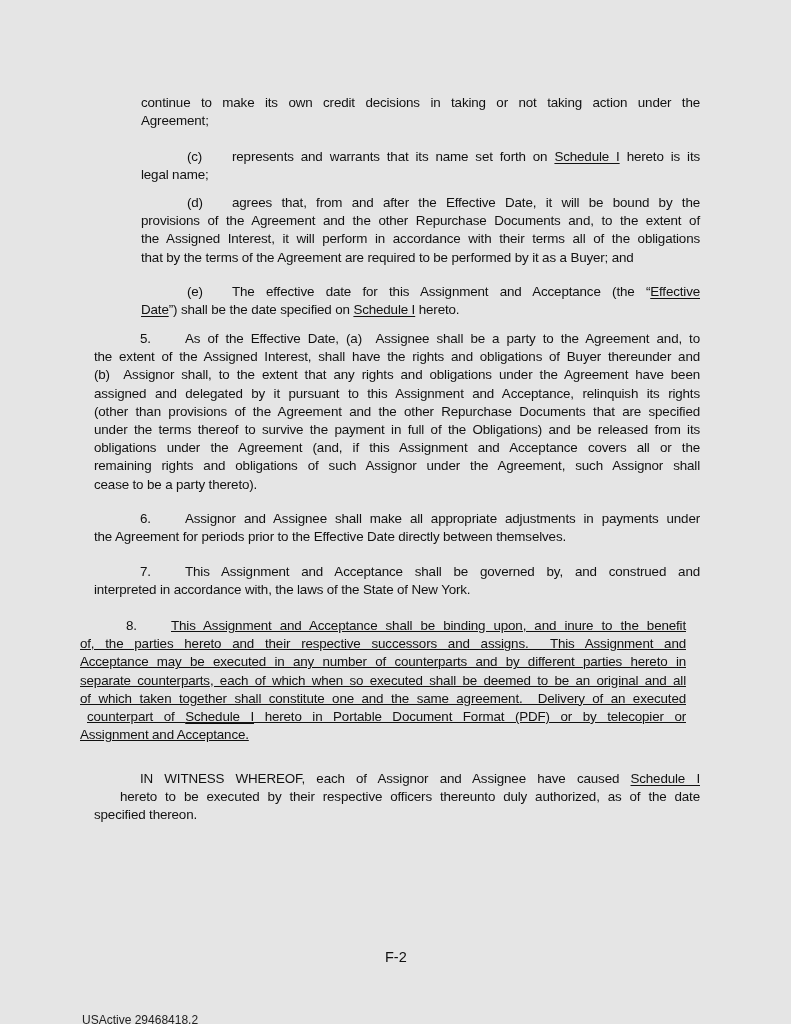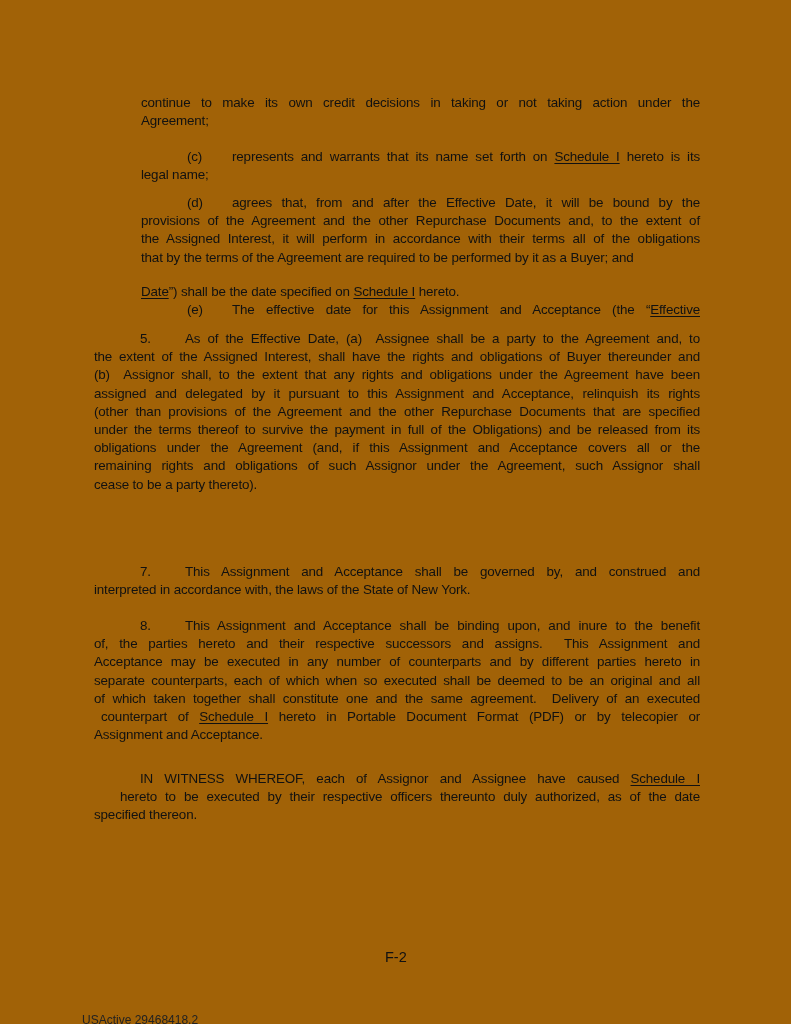--- a/index.html
+++ b/index.html
@@ -1,18 +1,18 @@
 <!DOCTYPE html>
 <html><head>
   <meta charset="utf-8">
   <style>
     html, body { margin: 0; padding: 0; background: #ffffff; }
     body { width: 791px; height: 1024px; position: relative; overflow: hidden;
            font-family: "Liberation Sans", sans-serif; color: #111111; }
-    .page { position: absolute; left: 0; top: 0; width: 791px; height: 1024px; background: #a16207; }
+    .page { position: absolute; left: 0; top: 0; width: 791px; height: 1024px; background: #e5e5e5; }
     .para { position: absolute; font-size: 13.4px; line-height: 18.2px; text-align: justify; letter-spacing: -0.15px; }
     .para .ln { display: block; text-align: justify; text-align-last: justify; white-space: nowrap; height: 18.2px; }
     .para .ln.last { text-align-last: left; }
     .u { text-decoration: underline; text-underline-offset: 2px; }
     .lbl { display: inline-block; }
     .pageno { position: absolute; left: 385px; top: 949px; font-size: 14.5px; }
     .docid { position: absolute; left: 82px; top: 965px; font-size: 12px; color: #222; margin-top: 48px; }
   </style>
 </head>
 <body>
@@ -26,39 +26,43 @@
       <span class="ln"><span style="display: inline-block; width: 46px;"></span><span class="lbl" style="width: 45px;">(c)</span><span style="white-space: pre;">represents and warrants that its name set forth on </span><span class="u">Schedule I</span><span style="white-space: pre;"> hereto is its</span></span>
       <span class="ln last"><span style="white-space: pre;">legal name;</span></span>
     </div>
   <div class="para" style="left:141px; top:194px; width:559px;">
       <span class="ln"><span style="display: inline-block; width: 46px;"></span><span class="lbl" style="width: 45px;">(d)</span><span style="white-space: pre;">agrees that, from and after the Effective Date, it will be bound by the</span></span>
       <span class="ln"><span style="white-space: pre;">provisions of the Agreement and the other Repurchase Documents and, to the extent of</span></span>
       <span class="ln"><span style="white-space: pre;">the Assigned Interest, it will perform in accordance with their terms all of the obligations</span></span>
       <span class="ln last"><span style="white-space: pre;">that by the terms of the Agreement are required to be performed by it as a Buyer; and</span></span>
     </div>
   <div class="para" style="left:141px; top:283px; width:559px;">
+      <span class="ln"><span style="display: inline-block; width: 46px;"></span><span class="lbl" style="width: 45px;">(e)</span><span style="white-space: pre;">The effective date for this Assignment and Acceptance (the “</span><span class="u">Effective</span></span>
       <span class="ln last"><span class="u">Date</span><span style="white-space: pre;">”) shall be the date specified on </span><span class="u">Schedule I</span><span style="white-space: pre;"> hereto.</span></span>
-      <span class="ln"><span style="display: inline-block; width: 46px;"></span><span class="lbl" style="width: 45px;">(e)</span><span style="white-space: pre;">The effective date for this Assignment and Acceptance (the “</span><span class="u">Effective</span></span>
     </div>
   <div class="para" style="left:94px; top:330px; width:606px;">
       <span class="ln"><span style="display: inline-block; width: 46px;"></span><span class="lbl" style="width: 45px;">5.</span><span style="white-space: pre;">As of the Effective Date, (a)  Assignee shall be a party to the Agreement and, to</span></span>
       <span class="ln"><span style="white-space: pre;">the extent of the Assigned Interest, shall have the rights and obligations of Buyer thereunder and</span></span>
       <span class="ln"><span style="white-space: pre;">(b)  Assignor shall, to the extent that any rights and obligations under the Agreement have been</span></span>
       <span class="ln"><span style="white-space: pre;">assigned and delegated by it pursuant to this Assignment and Acceptance, relinquish its rights</span></span>
       <span class="ln"><span style="white-space: pre; margin-top: 14px;">(other than provisions of the Agreement and the other Repurchase Documents that are specified</span></span>
       <span class="ln"><span style="white-space: pre;">under the terms thereof to survive the payment in full of the Obligations) and be released from its</span></span>
       <span class="ln"><span style="white-space: pre;">obligations under the Agreement (and, if this Assignment and Acceptance covers all or the</span></span>
       <span class="ln"><span style="white-space: pre;">remaining rights and obligations of such Assignor under the Agreement, such Assignor shall</span></span>
       <span class="ln last"><span style="white-space: pre;">cease to be a party thereto).</span></span>
     </div>
+  <div class="para" style="left:94px; top:510px; width:606px;">
+      <span class="ln"><span style="display: inline-block; width: 46px;"></span><span class="lbl" style="width: 45px;">6.</span><span style="white-space: pre;">Assignor and Assignee shall make all appropriate adjustments in payments under</span></span>
+      <span class="ln last"><span style="white-space: pre;">the Agreement for periods prior to the Effective Date directly between themselves.</span></span>
+    </div>
   <div class="para" style="left:94px; top:563px; width:606px;">
       <span class="ln"><span style="display: inline-block; width: 46px;"></span><span class="lbl" style="width: 45px;">7.</span><span style="white-space: pre;">This Assignment and Acceptance shall be governed by, and construed and</span></span>
       <span class="ln last"><span style="white-space: pre;">interpreted in accordance with, the laws of the State of New York.</span></span>
     </div>
-  <div class="para" style="left:94px; top:617px; width:606px;">
+  <div class="para" style="left:80px; top:617px; width:606px;text-decoration:underline;">
       <span class="ln"><span style="display: inline-block; width: 46px;"></span><span class="lbl" style="width: 45px;">8.</span><span style="white-space: pre;">This Assignment and Acceptance shall be binding upon, and inure to the benefit</span></span>
       <span class="ln"><span style="white-space: pre;">of, the parties hereto and their respective successors and assigns.  This Assignment and</span></span>
       <span class="ln"><span style="white-space: pre;">Acceptance may be executed in any number of counterparts and by different parties hereto in</span></span>
       <span class="ln"><span style="white-space: pre;">separate counterparts, each of which when so executed shall be deemed to be an original and all</span></span>
       <span class="ln"><span style="white-space: pre;">of which taken together shall constitute one and the same agreement.  Delivery of an executed</span></span>
       <span class="ln"><span style="white-space: pre; margin-left: 7px;">counterpart of </span><span class="u">Schedule I</span><span style="white-space: pre;"> hereto in Portable Document Format (PDF) or by telecopier or</span></span>
       <span class="ln last"><span style="white-space: pre;">Assignment and Acceptance.</span></span>
     </div>
   <div class="para" style="left:94px; top:770px; width:606px;">
       <span class="ln"><span style="display: inline-block; width: 46px;"></span><span style="white-space: pre;">IN WITNESS WHEREOF, each of Assignor and Assignee have caused </span><span class="u">Schedule I</span></span>

